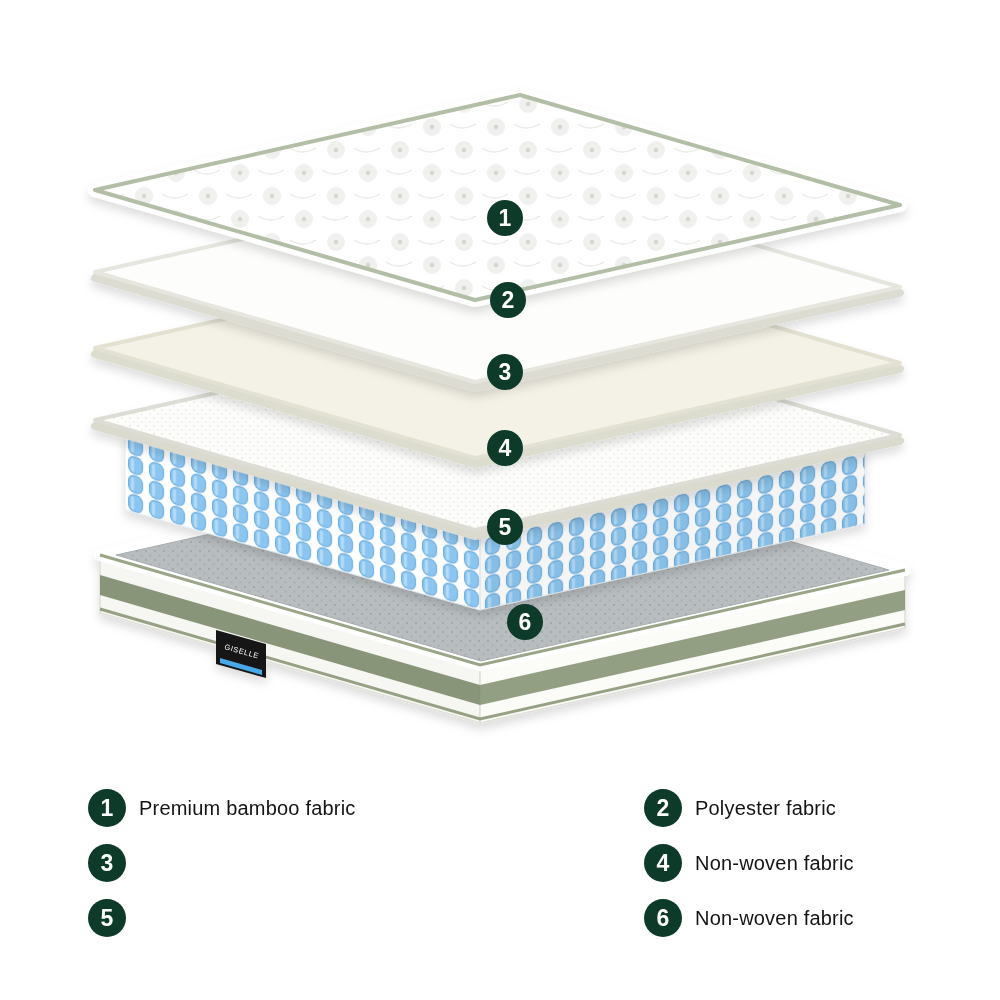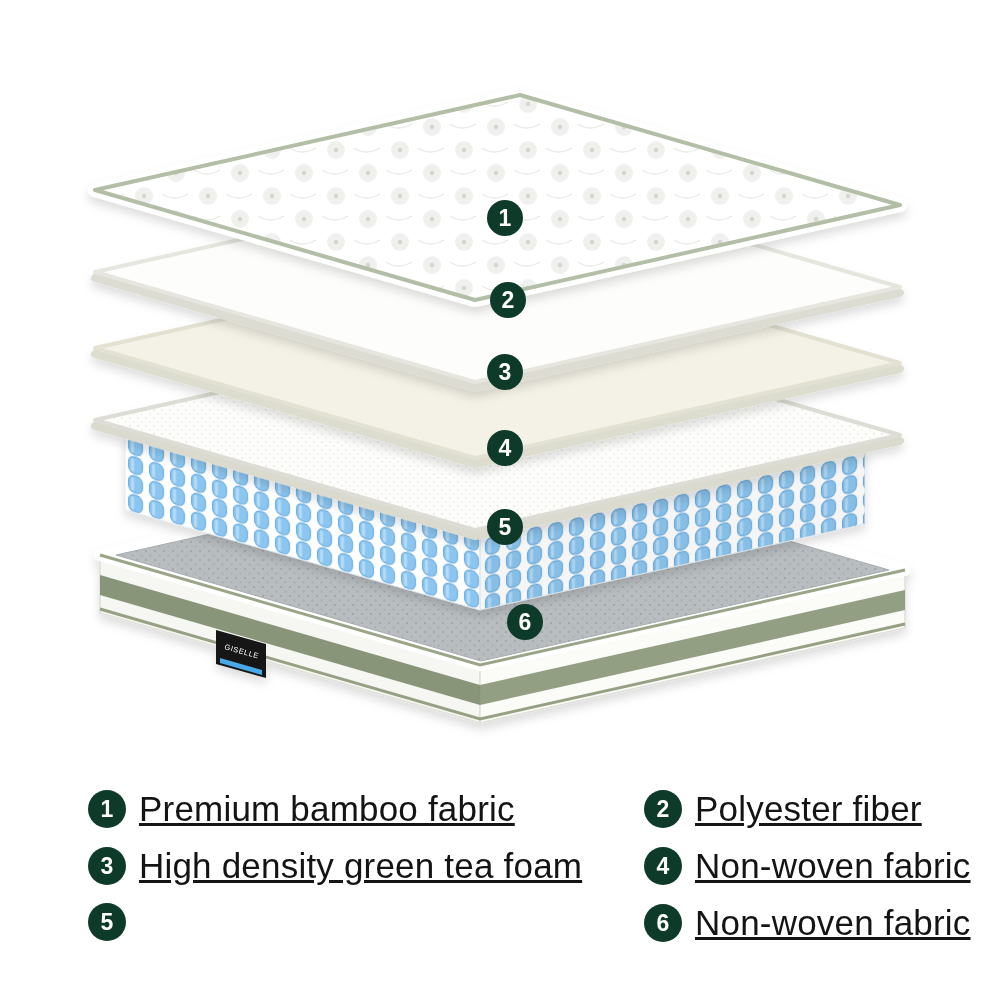--- a/index.html
+++ b/index.html
@@ -18,21 +18,21 @@
   }
   .legend-col{display:flex;flex-direction:column;row-gap:17px;}
   .legend-col.left{width:520px;margin-right:36px;}
   .legend-item{display:flex;align-items:center;gap:13px;}
   .lbadge{
     flex:0 0 38px;width:38px;height:38px;border-radius:50%;
     background:#0d3a29;color:#ffffff;
     display:inline-flex;align-items:center;justify-content:center;
     font-weight:bold;font-size:23px;line-height:1;
   }
-  .llabel{font-size:35px;font-weight:500;letter-spacing:.2px;white-space:nowrap;text-decoration:underline;}
+  .llabel{font-size:20px;font-weight:500;letter-spacing:.2px;white-space:nowrap;}
   svg text.badge-num{
     font-family:"Liberation Sans", sans-serif;
     font-weight:bold;font-size:23px;fill:#ffffff;
   }
   svg text.tag-text{
     font-family:"Liberation Sans", sans-serif;
     font-size:7.5px;fill:#ffffff;letter-spacing:.6px;
   }
 </style>
 </head>
@@ -153,30 +153,29 @@
   </svg>
 
   <div class="legend">
     <div class="legend-col left">
       <div class="legend-item">
         <span class="lbadge">1</span>
         <span class="llabel">Premium bamboo fabric</span>
       </div>
       <div class="legend-item">
         <span class="lbadge">3</span>
-        <span class="llabel">High density green tea foam</span>
       </div>
       <div class="legend-item">
         <span class="lbadge">5</span>
       </div>
     </div>
     <div class="legend-col">
       <div class="legend-item">
         <span class="lbadge">2</span>
-        <span class="llabel">Polyester fiber</span>
+        <span class="llabel">Polyester fabric</span>
       </div>
       <div class="legend-item">
         <span class="lbadge">4</span>
         <span class="llabel">Non-woven fabric</span>
       </div>
       <div class="legend-item">
         <span class="lbadge">6</span>
         <span class="llabel">Non-woven fabric</span>
       </div>
     </div>

